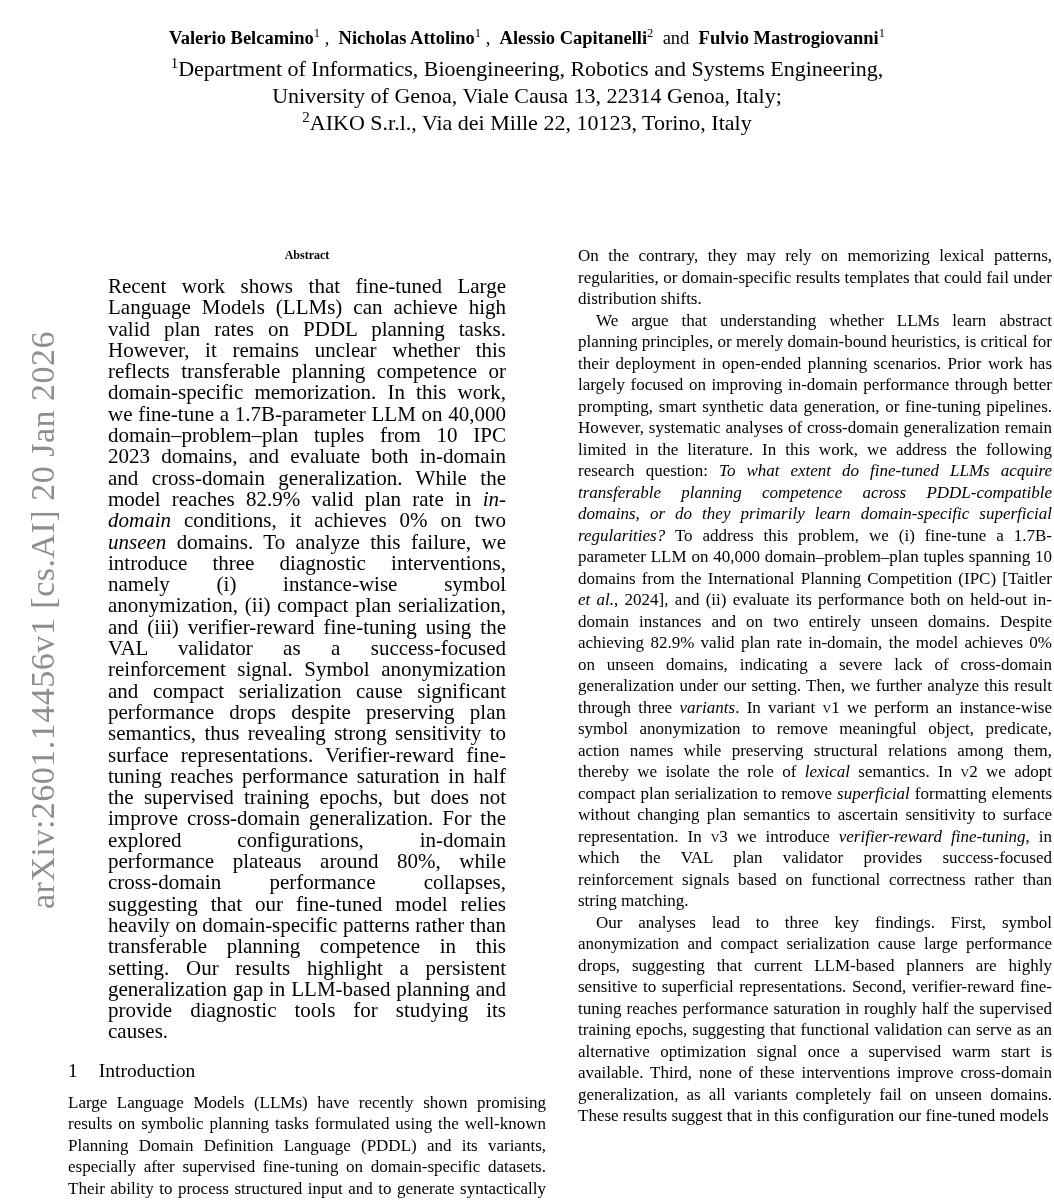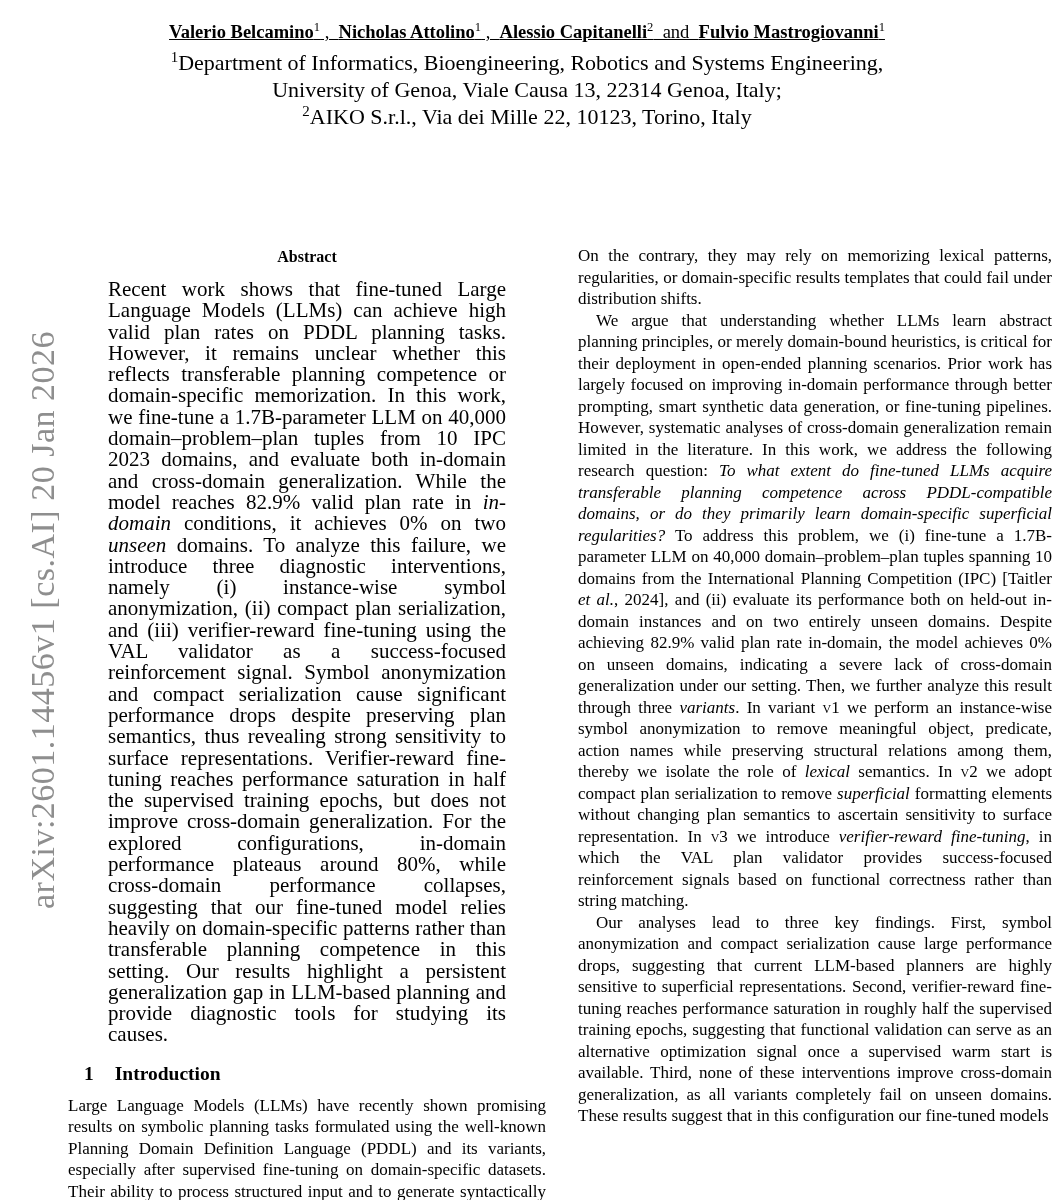--- a/index.html
+++ b/index.html
@@ -39,23 +39,22 @@
     width: 1054px;
     text-align: center;
   }
   .title {
     margin: 8px 0 0 0;
     font-size: 23.5px;
     font-weight: bold;
     white-space: nowrap;
   }
   .authors {
-    margin-top: 22px;
+    margin-top: 28px;
     font-size: 18.5px;
-    text-decoration: underline;
   }
   .authors b { font-weight: bold; }
   .affils {
     margin-top: 6px;
     font-size: 22px;
     line-height: 27px;
   }
   sup {
     font-size: 68%;
     vertical-align: super;
@@ -66,33 +65,33 @@
     position: absolute;
     top: 245px;
     left: 68px;
     display: flex;
   }
   .col-left  { width: 478px; margin-right: 32px; }
   .col-right { width: 474px; }
   .abstract-heading {
     text-align: center;
     font-weight: bold;
-    font-size: 16px;
+    font-size: 12px;
     margin: 3px 0 13px 0;
   }
   .abstract-body {
     margin: 0 40px;
     font-size: 21px;
     line-height: 21.3px;
     text-align: justify;
   }
   .section-heading {
     font-size: 19.5px;
-    font-weight: bold;
-    margin: 17px 0 10px 16px;
+    font-weight: normal;
+    margin: 17px 0 10px 0;
   }
   .section-heading .sec-num { margin-right: 21px; }
   p.body-par {
     margin: 0;
     font-size: 17px;
     line-height: 21.5px;
     text-align: justify;
   }
   p.indent { text-indent: 18px; }
   .sc { font-variant: small-caps; }

